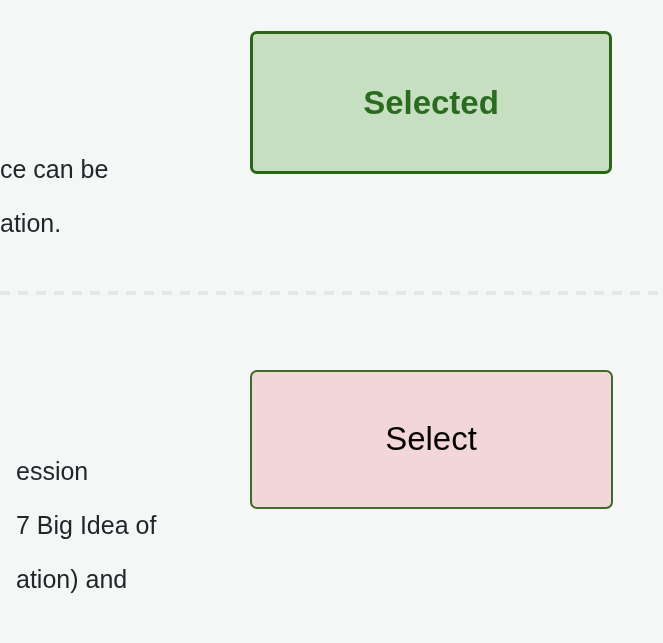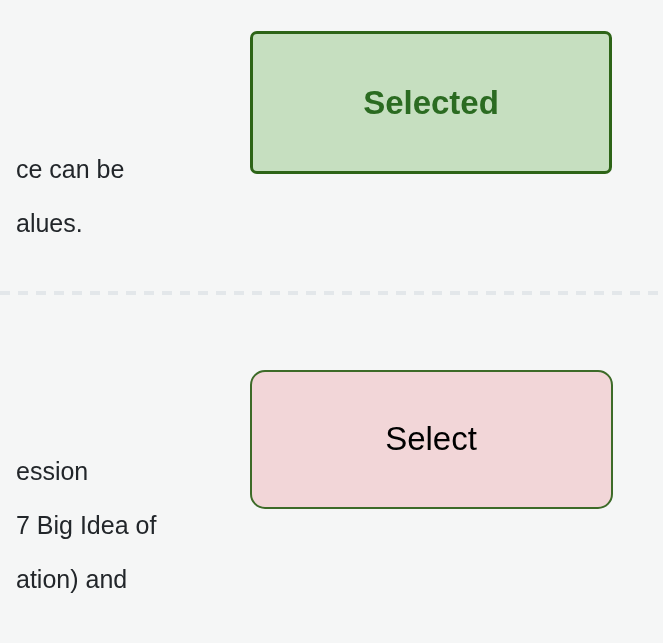--- a/index.html
+++ b/index.html
@@ -39,21 +39,21 @@
     flex: 0 0 245px;
     color: #22262a;
     font-size: 25px;
     line-height: 54px;
     white-space: nowrap;
     overflow: hidden;
     box-sizing: border-box;
   }
   
   #desc-selected {
-    padding-left: 16px;
+    padding-left: 0;
     margin-top: 100px;
   }
   #desc-unchosen {
     padding-left: 16px;
     margin-top: 110px;
   }
   .desc .line {
     display: block;
     height: 54px;
     margin-left: -0px;
@@ -89,21 +89,21 @@
     font-weight: bold;
     margin-right: 46px;
     margin-bottom: 86px;
   }
 
   .select-btn.is-unselected {
     width: 363px;
     height: 139px;
     background: #f2d6d8;
     border: 2px solid #3d6b28;
-    border-radius: 15px;
+    border-radius: 7px;
     color: #000000;
     font-size: 33px;
     font-weight: normal;
     margin-right: 46px;
     margin-bottom: 61px;
   }
 
   
   .divider {
     position: absolute;
@@ -122,21 +122,21 @@
 </style>
 </head>
 <body>
 
 <div class="viewport">
 
   <div class="option-row" id="row-selected">
 
     <div class="desc" id="desc-selected">
       <span class="line">ce can be</span>
-      <span class="line">alues.</span>
+      <span class="line">ation.</span>
     </div>
 
     <div class="btn-cell">
       <button class="select-btn is-selected">Selected</button>
     </div>
 
   </div>
 
   <div class="divider"></div>
 

